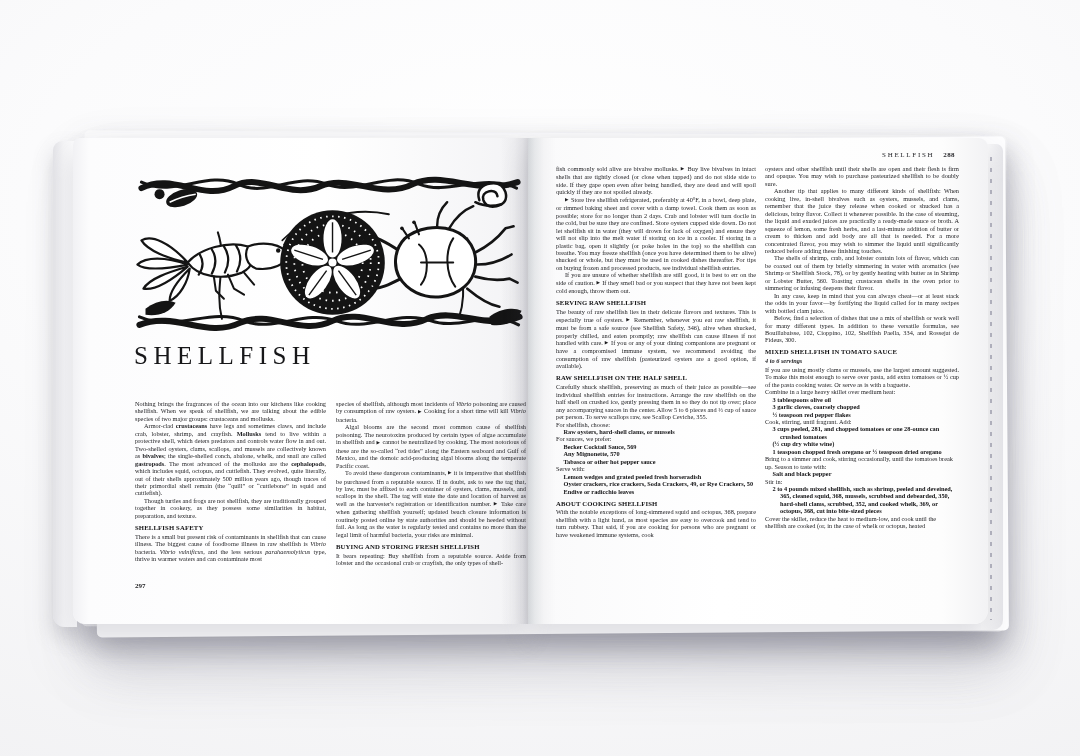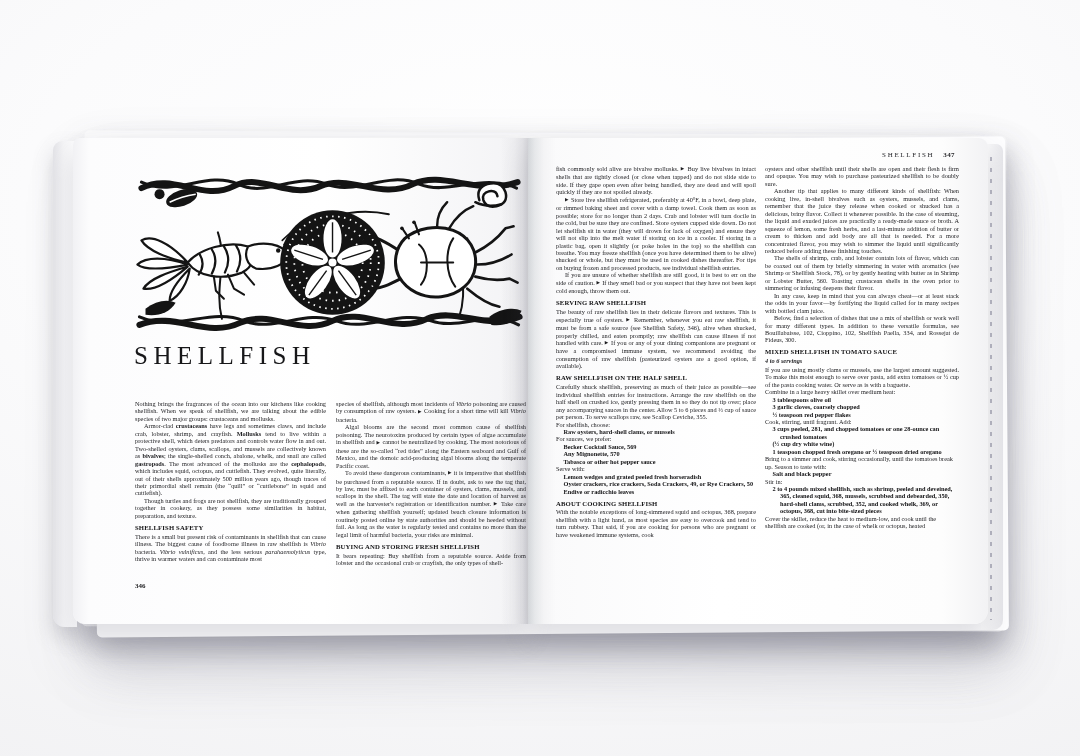--- a/index.html
+++ b/index.html
@@ -165,26 +165,26 @@
           <h3 class="subhead">SHELLFISH SAFETY</h3>
           <p class="para">There is a small but present risk of contaminants in shellfish that can cause illness. The biggest cause of foodborne illness in raw shellfish is <i>Vibrio</i> bacteria. <i>Vibrio vulnificus</i>, and the less serious <i>parahaemolyticus</i> type, thrive in warmer waters and can contaminate most</p>
         </div>
       <div class="col col-l2">
           <p class="para">species of shellfish, although most incidents of <i>Vibrio</i> poisoning are caused by consumption of raw oysters. <span class="pointer">▶</span> Cooking for a short time will kill <i>Vibrio</i> bacteria.</p>
           <p class="para indent">Algal blooms are the second most common cause of shellfish poisoning. The neurotoxins produced by certain types of algae accumulate in shellfish and <span class="pointer">▶</span> cannot be neutralized by cooking. The most notorious of these are the so-called “red tides” along the Eastern seaboard and Gulf of Mexico, and the domoic acid-producing algal blooms along the temperate Pacific coast.</p>
           <p class="para indent">To avoid these dangerous contaminants, <span class="pointer">▶</span> it is imperative that shellfish be purchased from a reputable source. If in doubt, ask to see the tag that, by law, must be affixed to each container of oysters, clams, mussels, and scallops in the shell. The tag will state the date and location of harvest as well as the harvester's registration or identification number. <span class="pointer">▶</span> Take care when gathering shellfish yourself; updated beach closure information is routinely posted online by state authorities and should be heeded without fail. As long as the water is regularly tested and contains no more than the legal limit of harmful bacteria, your risks are minimal.</p>
           <h3 class="subhead">BUYING AND STORING FRESH SHELLFISH</h3>
           <p class="para">It bears repeating: Buy shellfish from a reputable source. Aside from lobster and the occasional crab or crayfish, the only types of shell-</p>
         </div>
-      <div class="folio-left">346</div>
+      <div class="folio-left">297</div>
     </div>
 
     <div class="page page-right">
       <div class="running-head">
-        <span>SHELLFISH</span><span class="folio-num">347</span>
+        <span>SHELLFISH</span><span class="folio-num">288</span>
       </div>
       <div class="col col-r1">
           <p class="para">fish commonly sold alive are bivalve mollusks. <span class="pointer">▶</span> Buy live bivalves in intact shells that are tightly closed (or close when tapped) and do not slide side to side. If they gape open even after being handled, they are dead and will spoil quickly if they are not spoiled already.</p>
           <p class="para indent"><span class="pointer">▶</span> Store live shellfish refrigerated, preferably at 40°F, in a bowl, deep plate, or rimmed baking sheet and cover with a damp towel. Cook them as soon as possible; store for no longer than 2 days. Crab and lobster will turn docile in the cold, but be sure they are confined. Store oysters cupped side down. Do not let shellfish sit in water (they will drown for lack of oxygen) and ensure they will not slip into the melt water if storing on ice in a cooler. If storing in a plastic bag, open it slightly (or poke holes in the top) so the shellfish can breathe. You may freeze shellfish (once you have determined them to be alive) shucked or whole, but they must be used in cooked dishes thereafter. For tips on buying frozen and processed products, see individual shellfish entries.</p>
           <p class="para indent">If you are unsure of whether shellfish are still good, it is best to err on the side of caution. <span class="pointer">▶</span> If they smell bad or you suspect that they have not been kept cold enough, throw them out.</p>
           <h3 class="subhead">SERVING RAW SHELLFISH</h3>
           <p class="para">The beauty of raw shellfish lies in their delicate flavors and textures. This is especially true of oysters. <span class="pointer">▶</span> Remember, whenever you eat raw shellfish, it must be from a safe source (see Shellfish Safety, 346), alive when shucked, properly chilled, and eaten promptly; raw shellfish can cause illness if not handled with care. <span class="pointer">▶</span> If you or any of your dining companions are pregnant or have a compromised immune system, we recommend avoiding the consumption of raw shellfish (pasteurized oysters are a good option, if available).</p>
           <h3 class="subhead">RAW SHELLFISH ON THE HALF SHELL</h3>
           <p class="para">Carefully shuck shellfish, preserving as much of their juice as possible—see individual shellfish entries for instructions. Arrange the raw shellfish on the half shell on crushed ice, gently pressing them in so they do not tip over; place any accompanying sauces in the center. Allow 5 to 6 pieces and ⅓ cup of sauce per person. To serve scallops raw, see Scallop Ceviche, 355.</p>
           <p class="lead">For shellfish, choose:</p>

